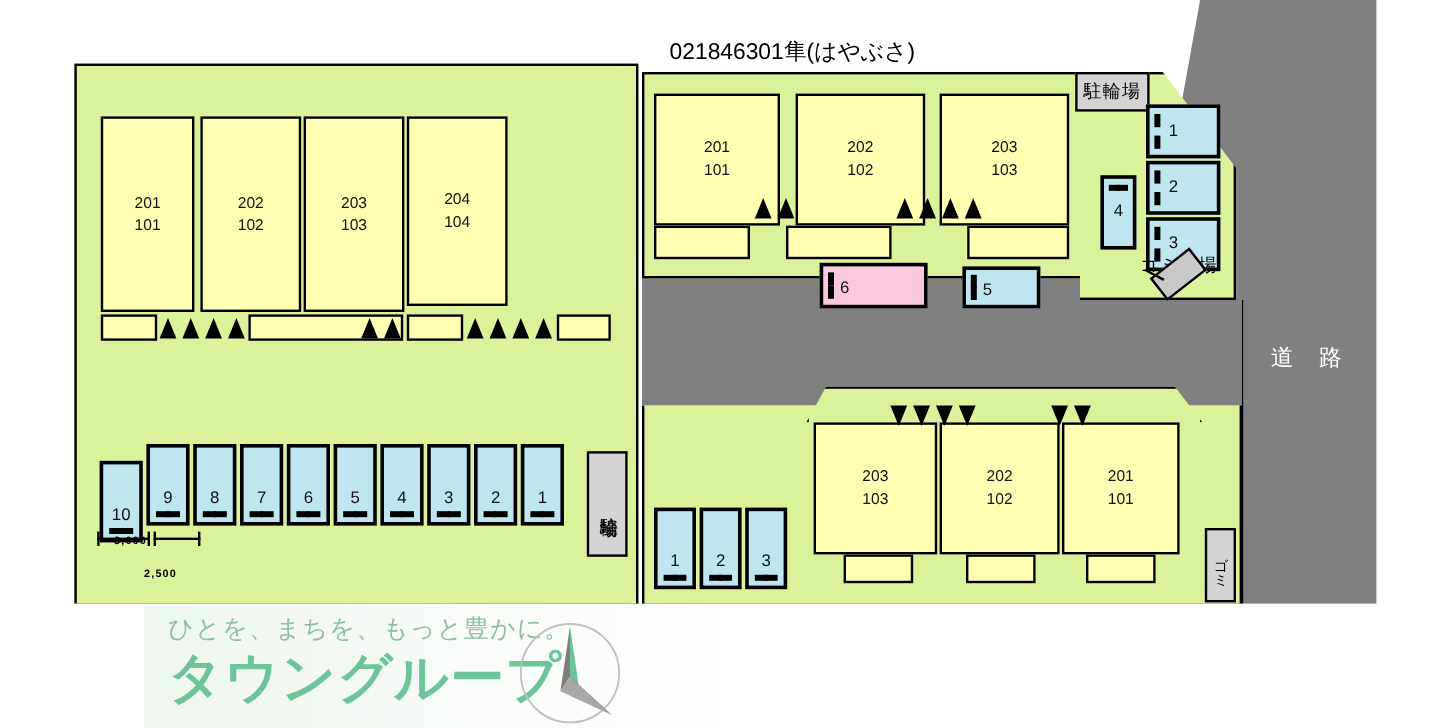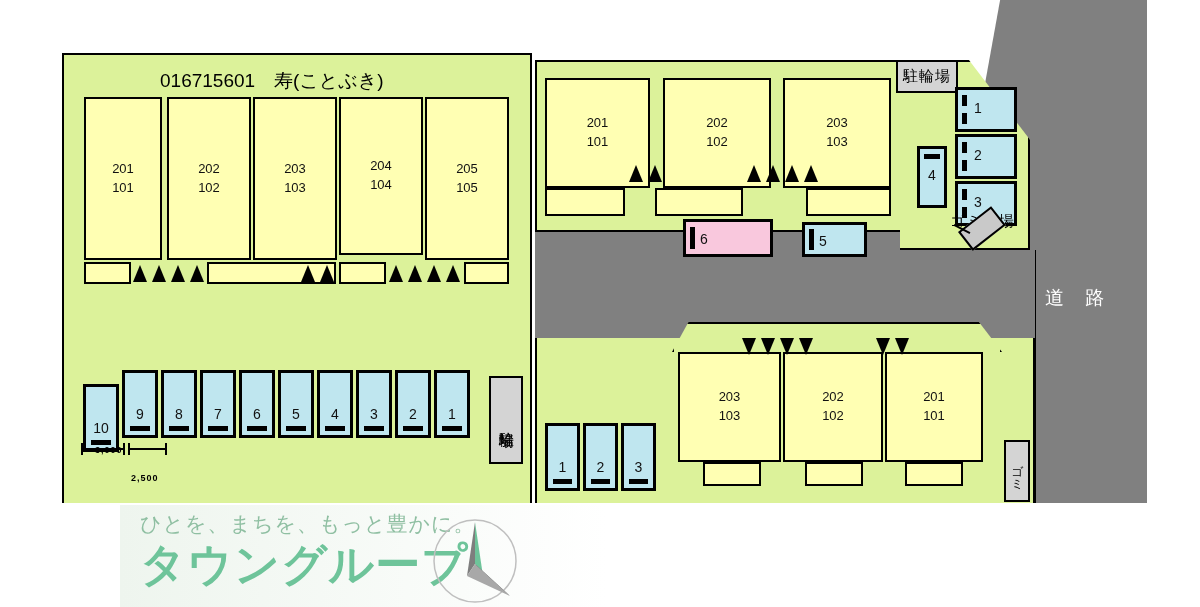--- a/index.html
+++ b/index.html
@@ -36,45 +36,40 @@
 <body>
 
 <div id="stage">
 
   <div class="road abs" style="left:1035px;top:0;width:112px;height:607px;"></div>
   <div class="abs" style="left:1033px;top:0;width:3px;height:607px;background:#000;"></div>
   <div class="road abs" style="left:535px;top:228px;width:500px;height:110px;"></div>
   <div class="road abs" style="left:955px;top:0;width:82px;height:250px;
               clip-path:polygon(55% 0,100% 0,100% 100%,0 100%);"></div>
 
-  <div class="abs" style="left:1045px;top:285px;width:95px;text-align:left;color:#fff;font-size:19px;letter-spacing:8px;">道  路</div>
+  <div class="abs" style="left:1045px;top:285px;width:95px;text-align:center;color:#fff;font-size:19px;letter-spacing:8px;">道  路</div>
 
   <div class="greenland" style="left:62px;top:53px;width:470px;height:452px;"></div>
 
-  <div class="title" style="left:160px;top:68px;">016715601　寿(ことぶき)</div>
 
   <div class="bld abs" style="left:84px;top:97px;width:78px;height:163px;">
     <span>201</span>
     <span>101</span>
   </div>
   <div class="bld abs" style="left:167px;top:97px;width:84px;height:163px;">
     <span>202</span>
     <span>102</span>
   </div>
   <div class="bld abs" style="left:253px;top:97px;width:84px;height:163px;">
     <span>203</span>
     <span>103</span>
   </div>
   <div class="bld abs" style="left:339px;top:97px;width:84px;height:158px;">
     <span>204</span>
     <span>104</span>
-  </div>
-  <div class="bld abs" style="left:425px;top:97px;width:84px;height:163px;">
-    <span>205</span>
-    <span>105</span>
   </div>
 
   <div class="entry" style="left:84px;top:262px;width:47px;height:22px;"></div>
   <div class="entry" style="left:207px;top:262px;width:129px;height:22px;"></div>
   <div class="entry" style="left:339px;top:262px;width:47px;height:22px;"></div>
   <div class="entry" style="left:464px;top:262px;width:45px;height:22px;"></div>
 
   <div class="tri-up" style="left:133px;top:265px;"></div>
   <div class="tri-up" style="left:152px;top:265px;"></div>
   <div class="tri-up" style="left:171px;top:265px;"></div>
@@ -133,35 +128,36 @@
         <span class="stopper r"></span>
       </div>
       <div class="park" style="left: 434px; top: 370px; width: 36px; height: 68px;">
         <span class="pno">1</span>
         <span class="stopper l"></span>
         <span class="stopper r"></span>
       </div>
     </div>
 
   <div class="dimtxt" style="left:95px;top:445px;">3,000</div>
-  <div class="dimtxt" style="left:131px;top:445px;margin-top:28px;">2,500</div>
+  <div class="dimtxt" style="left:120px;top:445px;margin-top:28px;">2,500</div>
 
   <div class="abs" style="left:81px;top:448px;width:44px;height:2px;background:#000;"></div>
   <div class="abs" style="left:128px;top:448px;width:39px;height:2px;background:#000;"></div>
   <div class="abs" style="left:81px;top:443px;width:2px;height:12px;background:#000;"></div>
   <div class="abs" style="left:123px;top:443px;width:2px;height:12px;background:#000;"></div>
   <div class="abs" style="left:128px;top:443px;width:2px;height:12px;background:#000;"></div>
   <div class="abs" style="left:165px;top:443px;width:2px;height:12px;background:#000;"></div>
 
   <div class="label-box abs" style="left:489px;top:376px;width:34px;height:88px;">駐輪場</div>
 
   <div class="greenland" style="left:535px;top:60px;width:425px;height:172px;"></div>
   <div class="greenland" style="left:900px;top:60px;width:130px;height:190px;border-left:none;
               clip-path:polygon(0 0,53% 0,100% 42%,100% 100%,0 100%);"></div>
 
+  <div class="title" style="left:558px;top:30px;">021846301隼(はやぶさ)</div>
 
   <div class="bld abs" style="left:545px;top:78px;width:105px;height:110px;">
     <span>201</span>
     <span>101</span>
   </div>
   <div class="bld abs" style="left:663px;top:78px;width:108px;height:110px;">
     <span>202</span>
     <span>102</span>
   </div>
   <div class="bld abs" style="left:783px;top:78px;width:108px;height:110px;">

